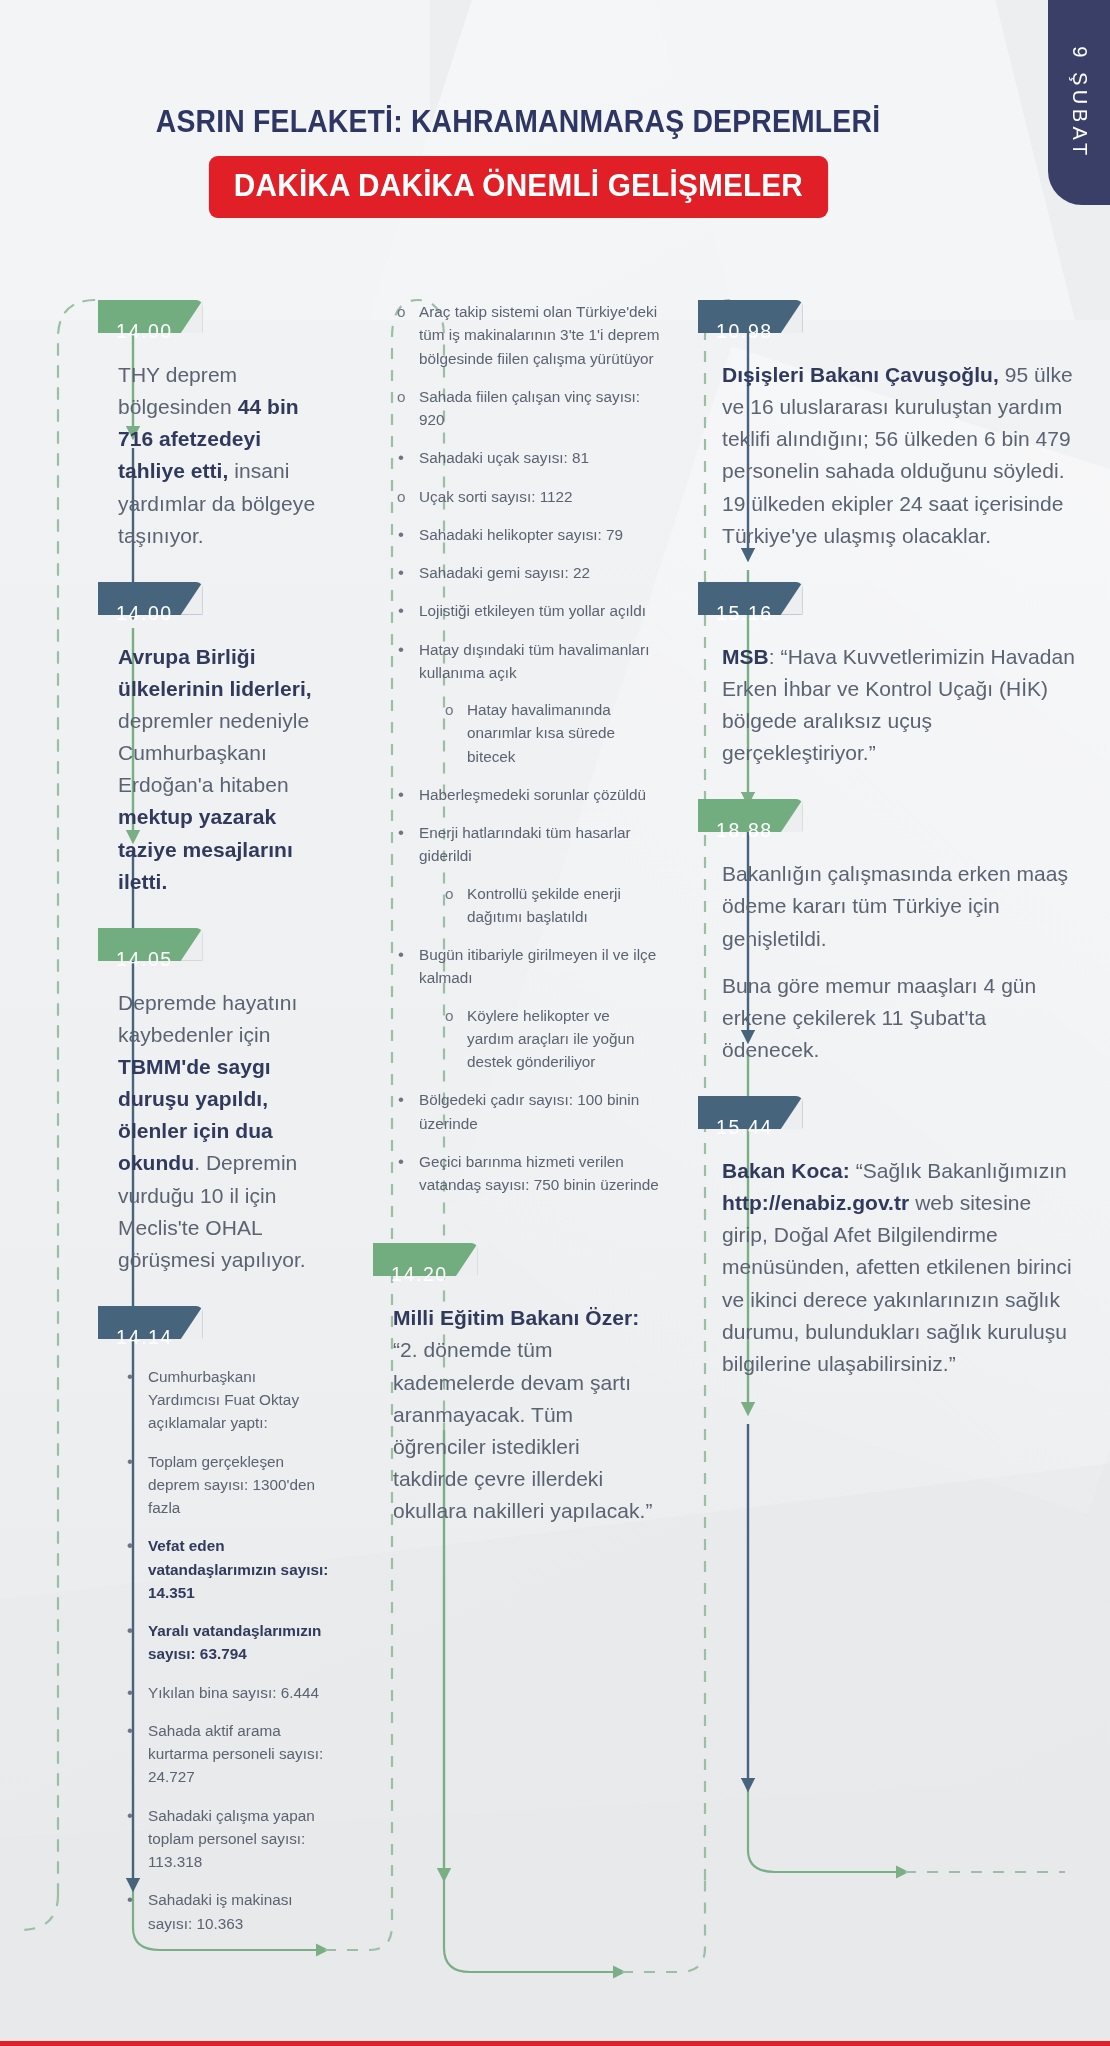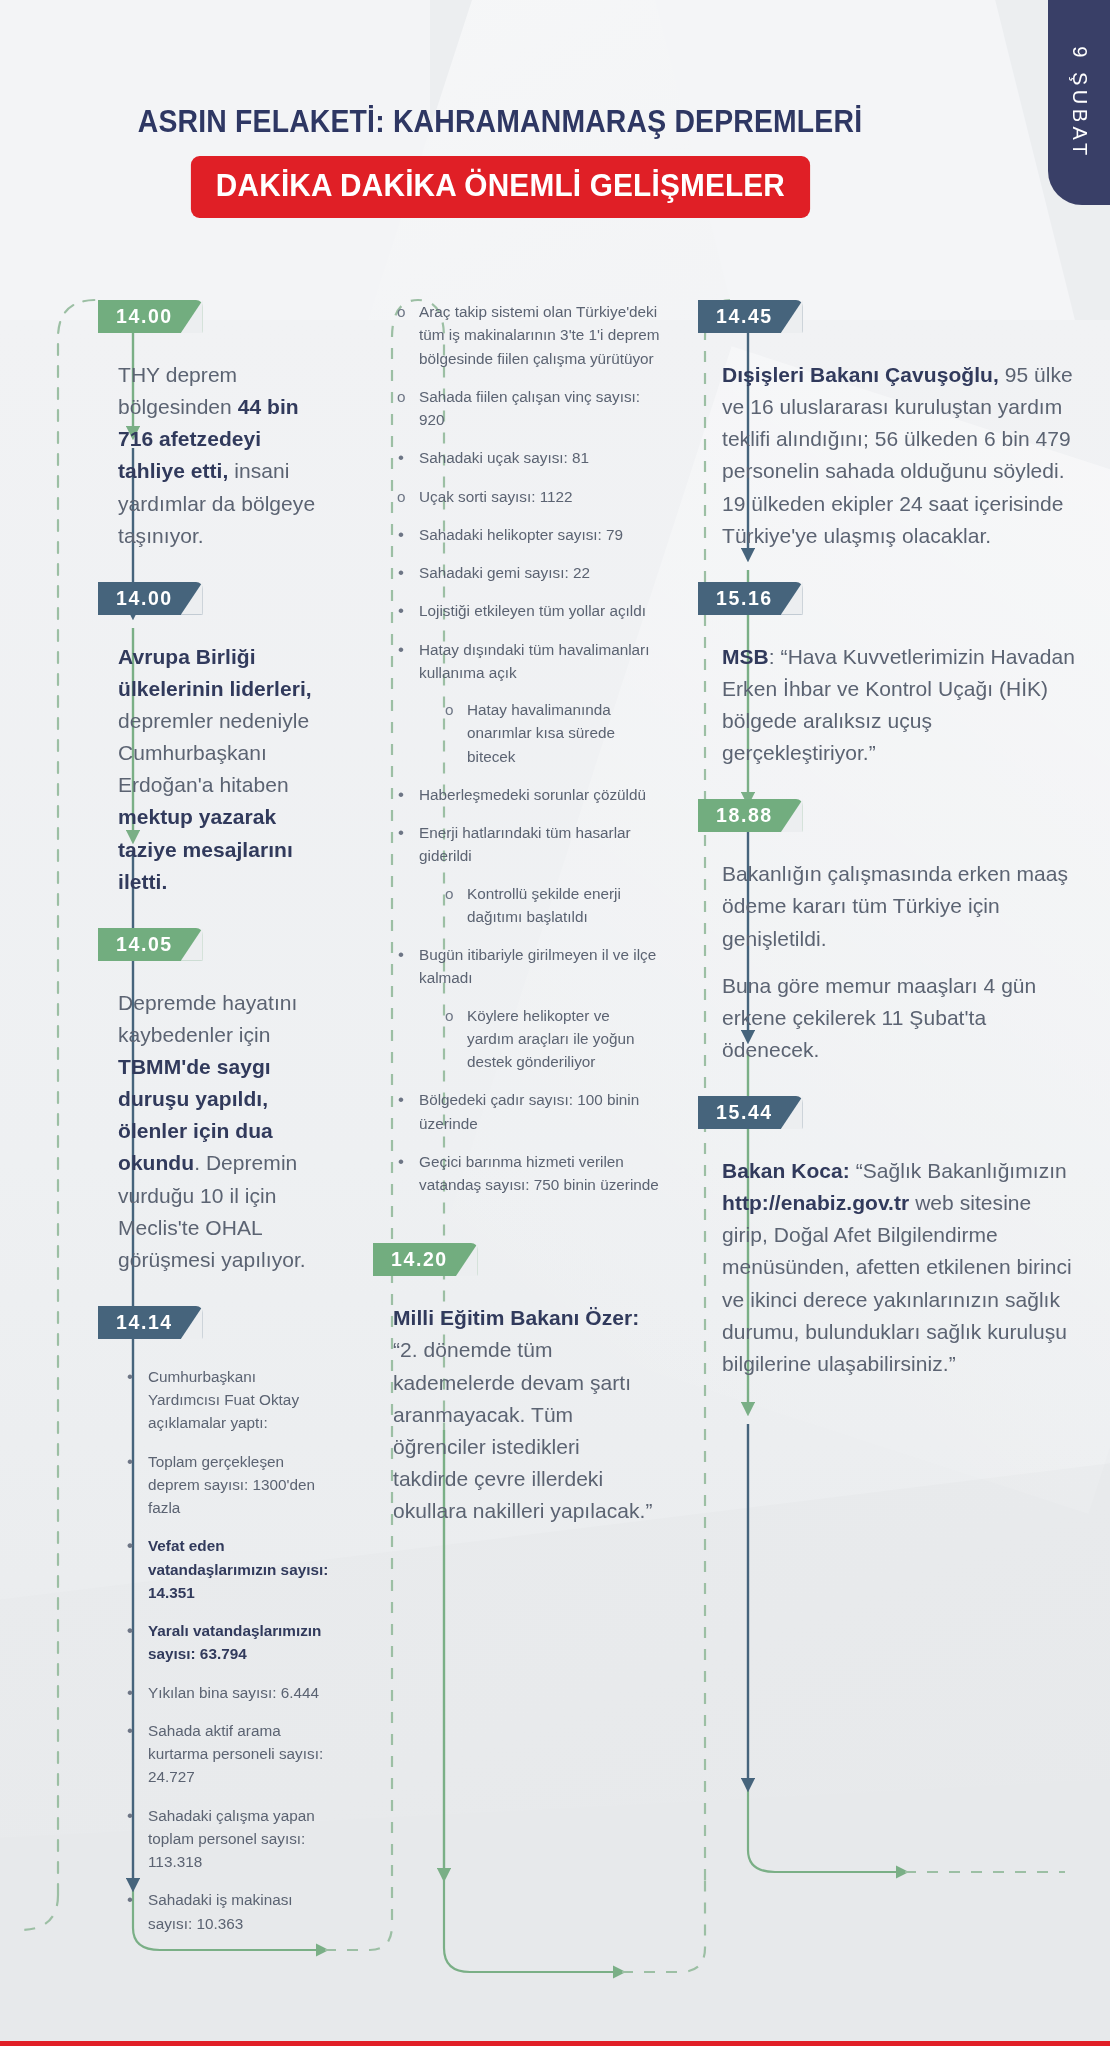--- a/index.html
+++ b/index.html
@@ -52,21 +52,21 @@
     top: 50%; left: 50%;
     transform: translate(-50%,-50%) rotate(90deg);
     white-space: nowrap;
     color: #fff;
     font-size: 20px;
     font-weight: 400;
     letter-spacing: 4.5px;
   }
 
   
-  #header { position: absolute; top: 104px; left: 0; width: 1000px; z-index: 5; }
+  #header { position: absolute; top: 104px; left: 18px; width: 1000px; z-index: 5; }
   #main-title {
     text-align: center;
     color: #2e3763;
     font-size: 30.5px;
     font-weight: 700;
     letter-spacing: 0.2px;
     transform: scaleX(0.93);
     white-space: nowrap;
   }
   #subtitle-wrap { display:flex; justify-content:center; margin-top: 17px; align-items: flex-end; }
@@ -99,23 +99,23 @@
   .col-3 { width: 420px; padding-left: 40px; }
 
   
   .tbadge {
     position: relative;
     display: inline-block;
     height: 33px;
     line-height: 33px;
     color: #fff;
     font-size: 19.5px;
-    font-weight: 700;
+    font-weight: 400;
     letter-spacing: 1.6px;
-    padding: 0 30px 0 18px;
+    padding: 15px 30px 0 18px;
     margin-left: -2px;
     border-top-right-radius: 7px;
     border-bottom-right-radius: 2px;
     margin-bottom: 26px;
   }
   .tbadge.green { background: #72ad7f; }
   .tbadge.slate { background: #46647c; }
   .tbadge::after {
     content: "";
     position: absolute;
@@ -300,21 +300,21 @@
     <div class="entry">
       <div class="tbadge green">14.20</div>
       <div class="entry-body"><b>Milli Eğitim Bakanı Özer:</b> “2. dönemde tüm kademelerde devam şartı aranmayacak. Tüm öğrenciler istedikleri takdirde çevre illerdeki okullara nakilleri yapılacak.”</div>
     </div>
 
   </div>
 
   <div class="col col-3">
 
     <div class="entry">
-      <div class="tbadge slate at-top">14.45</div>
+      <div class="tbadge slate at-top">10.98</div>
       <div class="entry-body"><b>Dışişleri Bakanı Çavuşoğlu,</b> 95 ülke ve 16 uluslararası kuruluştan yardım teklifi alındığını; 56 ülkeden 6 bin 479 personelin sahada olduğunu söyledi. 19 ülkeden ekipler 24 saat içerisinde Türkiye'ye ulaşmış olacaklar.</div>
     </div>
 
 
     <div class="entry">
       <div class="tbadge slate">15.16</div>
       <div class="entry-body"><b>MSB</b>: “Hava Kuvvetlerimizin Havadan Erken İhbar ve Kontrol Uçağı (HİK) bölgede aralıksız uçuş gerçekleştiriyor.”</div>
     </div>
 
     <div class="entry">

